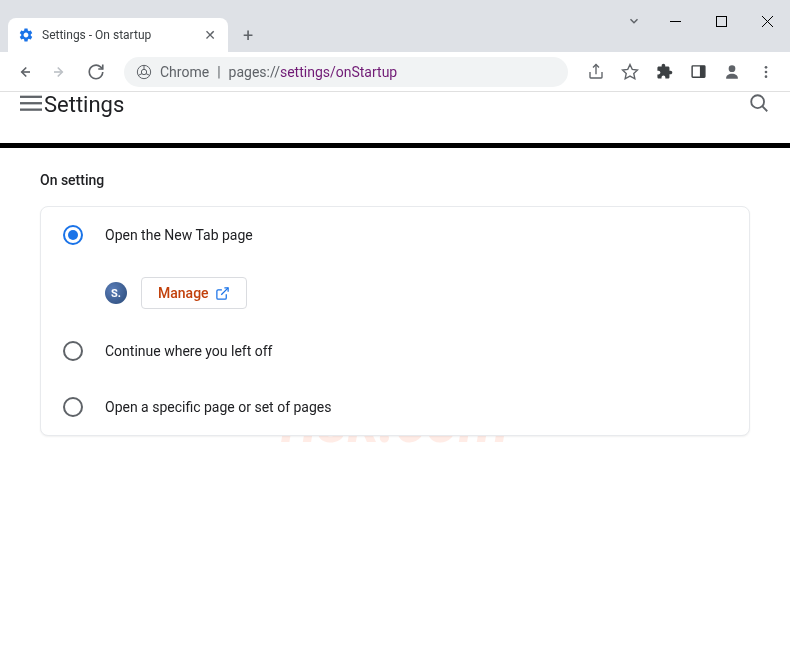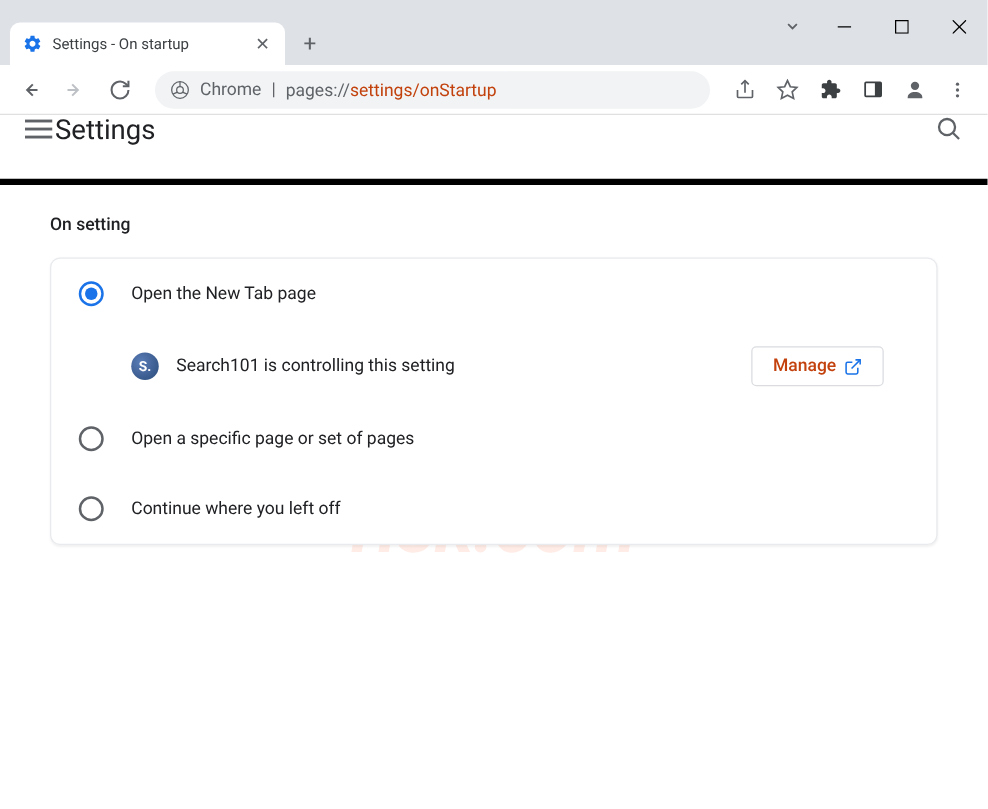--- a/index.html
+++ b/index.html
@@ -20,21 +20,21 @@
     .win-ctrl { width: 46px; height: 32px; display: flex; align-items: center; justify-content: center; color: #000; cursor: pointer; }
     .win-caret { width: 36px; display: flex; align-items: center; justify-content: center; color: #5f6368; }
     
     
     .toolbar { height: 40px; background: #fff; border-bottom: 1px solid #e0e0e0; display: flex; align-items: center; padding: 0 8px; gap: 4px; position: relative; z-index: 2; text-align: center; }
     .nav-btn { width: 32px; height: 32px; display: flex; align-items: center; justify-content: center; color: #5f6368; border-radius: 50%; cursor: pointer; }
     .nav-btn.disabled { color: #bdc1c6; }
     .omnibox { flex: 1; height: 30px; background: #f1f3f4; border-radius: 15px; display: flex; align-items: center; padding: 0 12px; gap: 8px; margin: 0 8px; }
     .omni-icon { color: #5f6368; display: flex; }
     .omni-label { font-size: 14px; color: #5f6368; }
-    .omni-url { font-size: 14px; color: #c2410c; }
+    .omni-url { font-size: 14px; color: #701a75; }
     .toolbar-right { display: flex; align-items: center; gap: 2px; }
     .tb-icon { width: 32px; height: 32px; display: flex; align-items: center; justify-content: center; color: #5f6368; cursor: pointer; }
     
     
     .content { position: relative; z-index: 1; }
     .settings-header { height: 56px; display: flex; align-items: flex-start; padding: 0 20px; border-bottom: 5px solid #000000; }
     .menu-btn { width: 24px; color: #5f6368; cursor: pointer; }
     .settings-title { font-size: 22px; color: #202124; flex: 1; }
     .search-btn { color: #5f6368; cursor: pointer; }
     
@@ -189,34 +189,33 @@
 
   <div class="page-body">
     <div class="section-title">On setting</div>
     <div class="card">
       <div class="radio-row">
         <div class="radio selected"></div>
         <div class="radio-label">Open the New Tab page</div>
       </div>
       <div class="managed-row">
         <div class="ext-icon">S.</div>
-        <div class="managed-text">Search101 is controlling this setting</div>
         <button class="card-btn">
           <span>Manage</span>
           <svg width="15" height="15" viewBox="0 0 24 24" fill="none" stroke="#1a73e8" stroke-width="2">
               <path d="M18 13v6a2 2 0 01-2 2H5a2 2 0 01-2-2V8a2 2 0 012-2h6"></path>
               <polyline points="15 3 21 3 21 9"></polyline>
               <line x1="10" y1="14" x2="21" y2="3"></line>
             </svg>
         </button>
         <div class="btn-gap"></div>
       </div>
       <div class="radio-row">
         <div class="radio"></div>
-        <div class="radio-label">Open a specific page or set of pages</div>
+        <div class="radio-label">Continue where you left off</div>
       </div>
       <div class="radio-row">
         <div class="radio"></div>
-        <div class="radio-label">Continue where you left off</div>
+        <div class="radio-label">Open a specific page or set of pages</div>
       </div>
     </div>
   </div>
 </div>
 
 </body></html>

